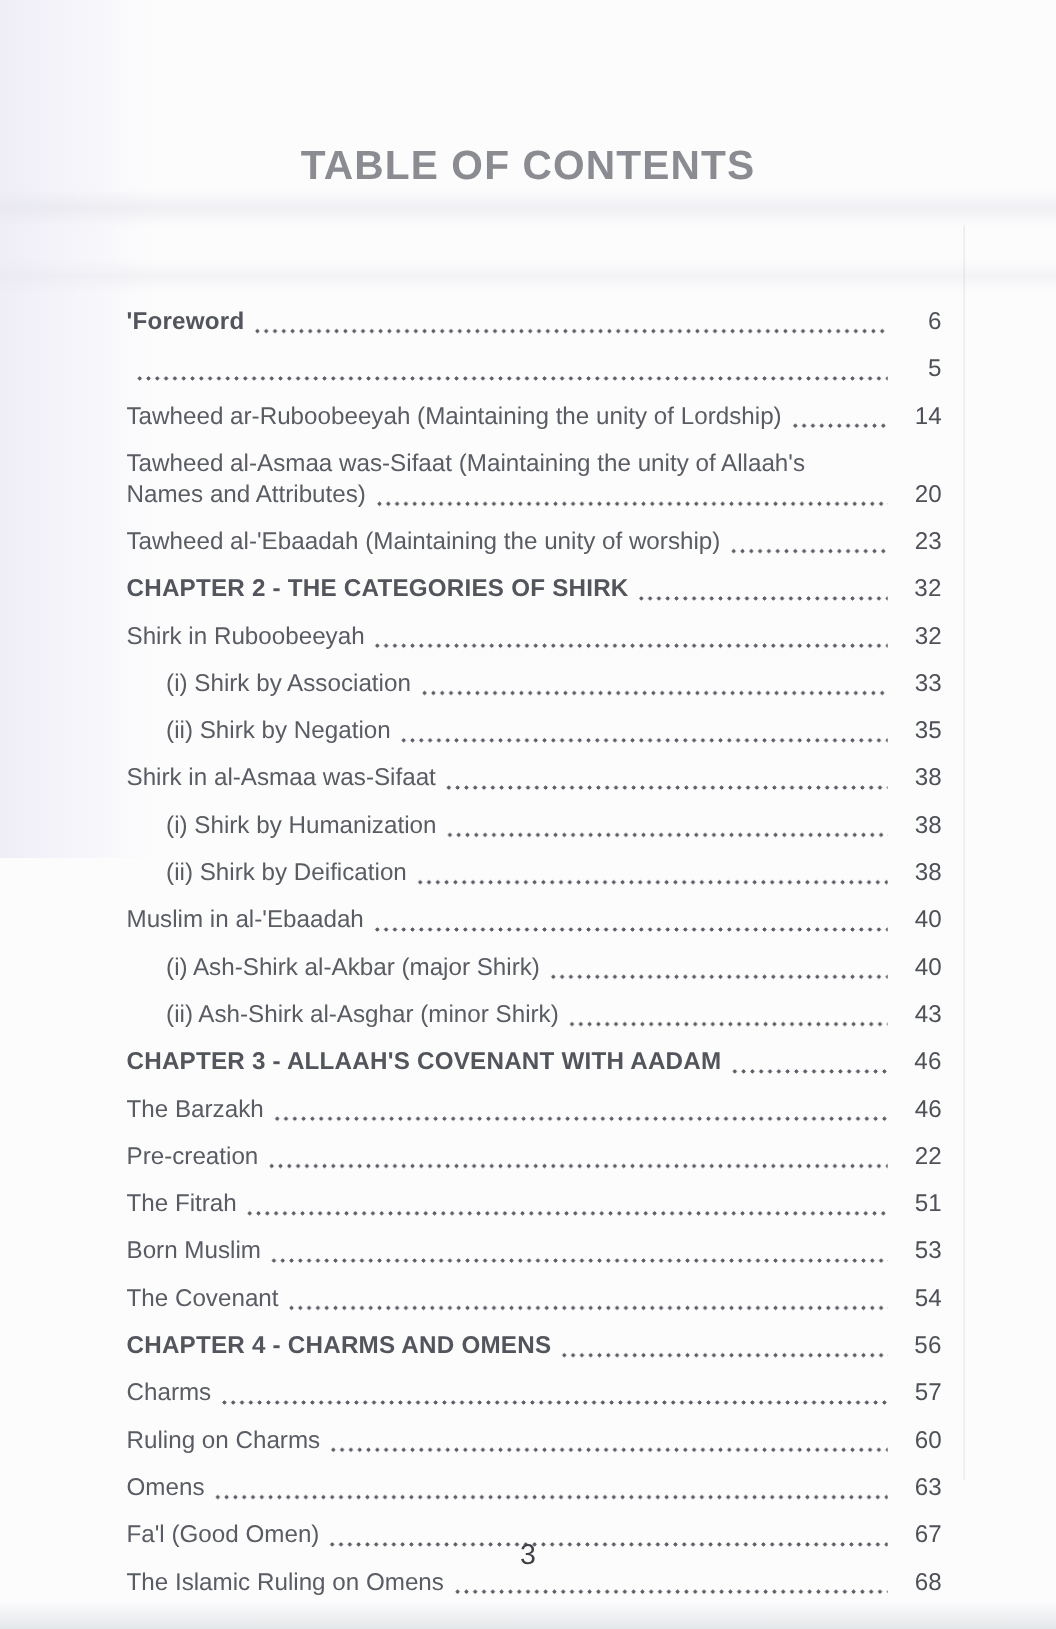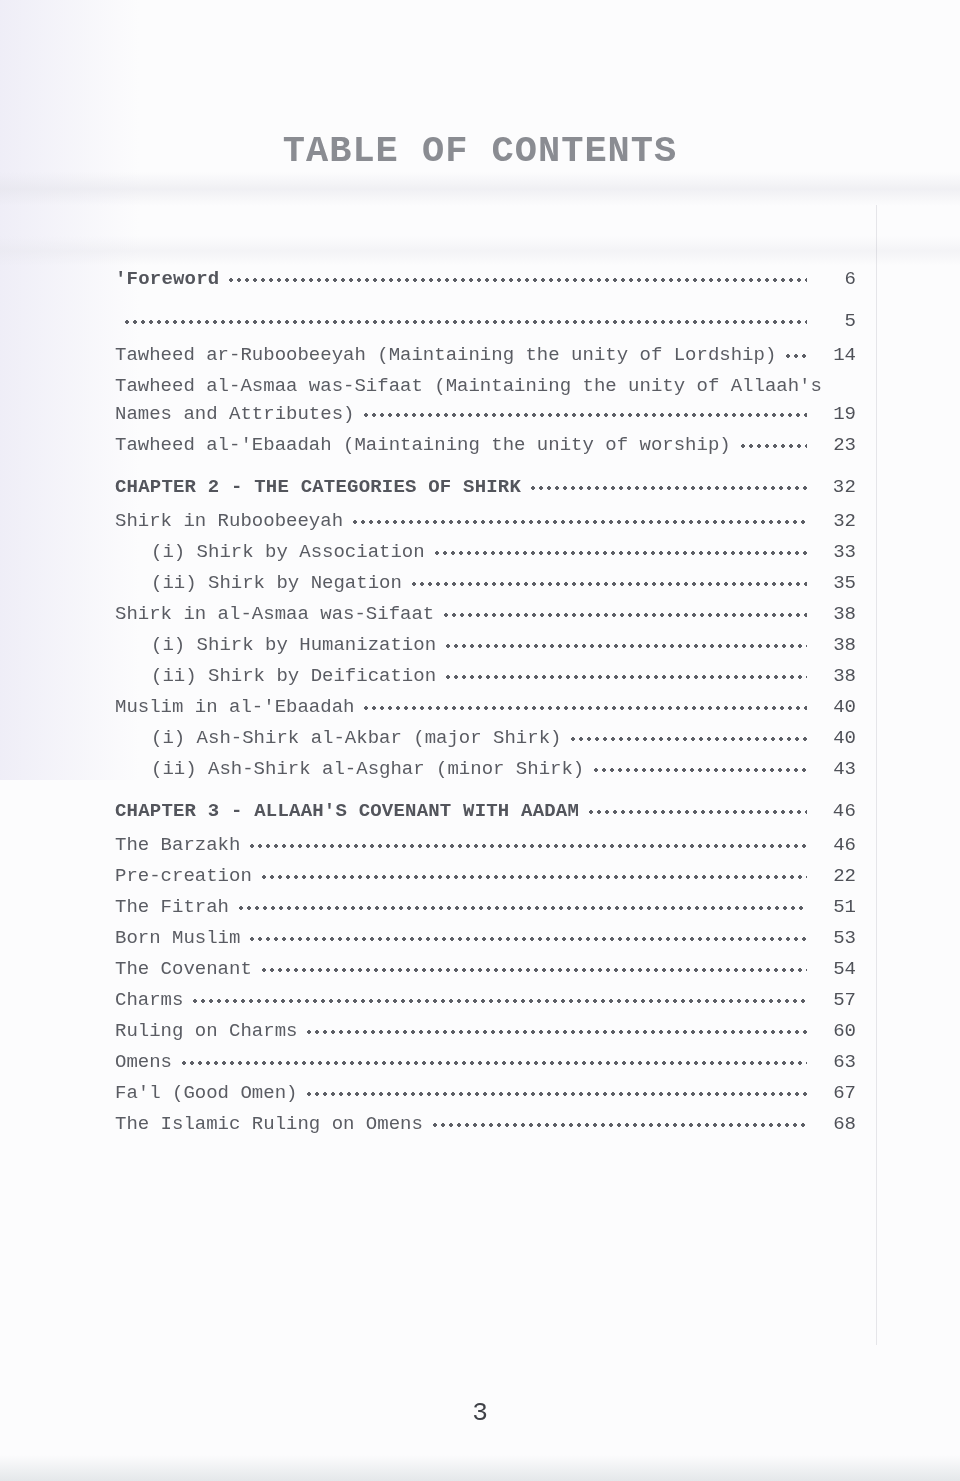--- a/index.html
+++ b/index.html
@@ -7,21 +7,21 @@
     padding: 0;
     background: #e9e9ee;
   }
   .book-page {
     position: relative;
     width: 960px;
     height: 1481px;
     margin: 0 auto;
     background: #fcfcfd;
     overflow: hidden;
-    font-family: Liberation Mono, monospace;
+    font-family: Liberation Sans, sans-serif;
     color: #55575e;
   }
   
   .artifact { position: absolute; pointer-events: none; }
   .wash-left {
     left: 0; top: 0; width: 140px; height: 780px;
     background: linear-gradient(to right, rgba(228,226,242,0.55), rgba(228,226,242,0));
   }
   .band-1 {
     left: 0; top: 172px; width: 100%; height: 34px;
@@ -53,24 +53,24 @@
   }
 
   .toc-list {
     position: absolute;
     top: 262px;
     left: 115px;
     right: 104px;
   }
   .row {
     display: flex;
-    align-items: center;
-    font-size: 19px;
+    align-items: flex-end;
+    font-size: 22px;
     line-height: 27px;
-    margin: 4px 0;
+    margin: 16px 0;
     color: #5a5c63;
   }
   .row.bold {
     font-weight: bold;
     color: #53555c;
     letter-spacing: 0.2px;
   }
   .row.gap { margin-top: 15px; margin-bottom: 7px; }
   .row.indent { padding-left: 36px; }
   .row.wrap-first { margin-bottom: 0; }
@@ -130,21 +130,21 @@
         <span class="label">Tawheed ar-Ruboobeeyah (Maintaining the unity of Lordship)</span>
         <span class="dots"></span>
         <span class="pagenum">14</span>
       </div>
       <div class="row wrap-first">
         <span class="label">Tawheed al-Asmaa was-Sifaat (Maintaining the unity of Allaah's</span>
       </div>
       <div class="row wrap-cont">
         <span class="label">Names and Attributes)</span>
         <span class="dots"></span>
-        <span class="pagenum">19</span>
+        <span class="pagenum">20</span>
       </div>
       <div class="row">
         <span class="label">Tawheed al-'Ebaadah (Maintaining the unity of worship)</span>
         <span class="dots"></span>
         <span class="pagenum">23</span>
       </div>
       <div class="row bold gap">
         <span class="label">CHAPTER 2 - THE CATEGORIES OF SHIRK</span>
         <span class="dots"></span>
         <span class="pagenum">32</span>
@@ -216,20 +216,25 @@
       </div>
       <div class="row">
         <span class="label">Born Muslim</span>
         <span class="dots"></span>
         <span class="pagenum">53</span>
       </div>
       <div class="row">
         <span class="label">The Covenant</span>
         <span class="dots"></span>
         <span class="pagenum">54</span>
+      </div>
+      <div class="row bold gap">
+        <span class="label">CHAPTER 4 - CHARMS AND OMENS</span>
+        <span class="dots"></span>
+        <span class="pagenum">56</span>
       </div>
       <div class="row">
         <span class="label">Charms</span>
         <span class="dots"></span>
         <span class="pagenum">57</span>
       </div>
       <div class="row">
         <span class="label">Ruling on Charms</span>
         <span class="dots"></span>
         <span class="pagenum">60</span>

